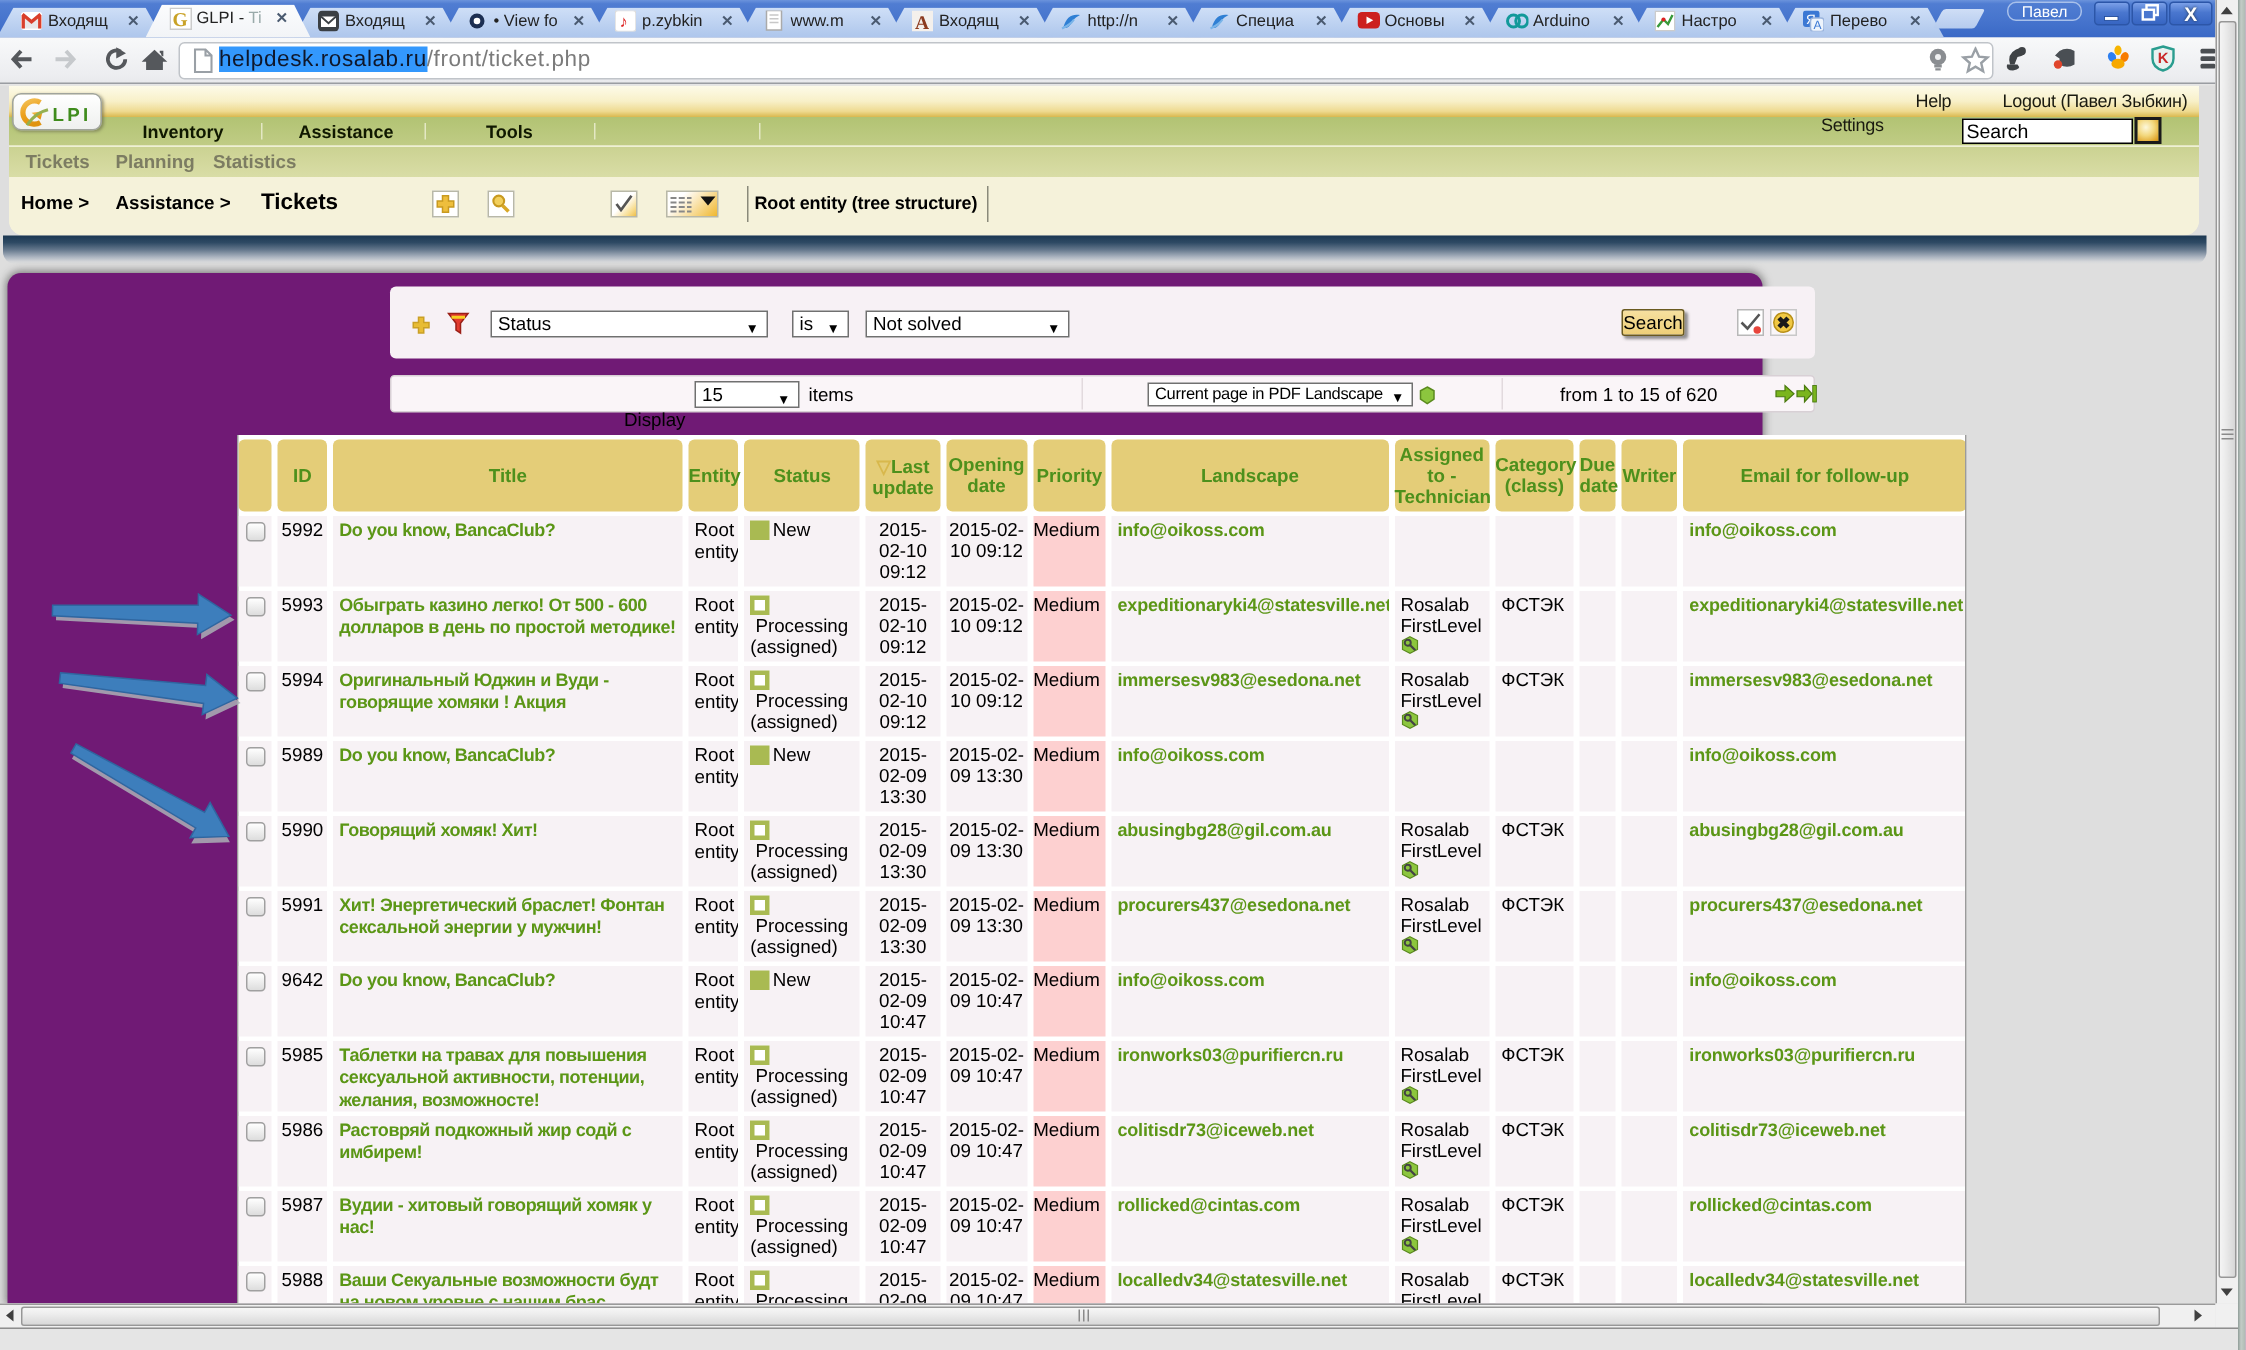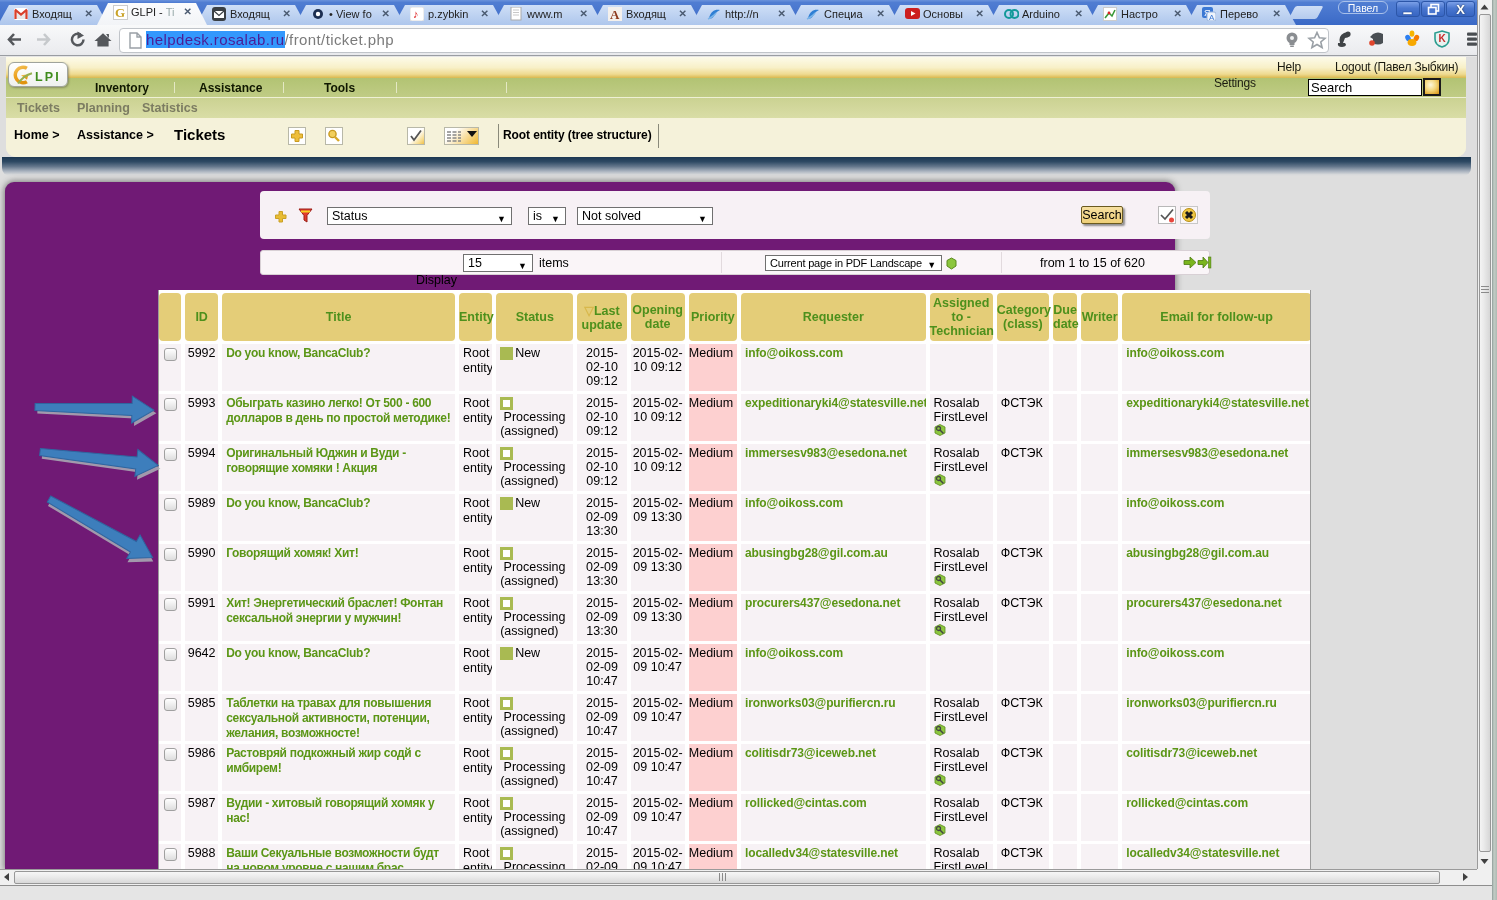--- a/index.html
+++ b/index.html
@@ -25,21 +25,21 @@
   background:linear-gradient(#7ba0e8 0%,#4a77cf 45%,#3765c2 100%);
   color:#fff;text-align:center;z-index:2;}
 #pavel{position:absolute;left:1338px;top:1px;width:50px;height:13px;border:1px solid #a8c0ea;
   border-radius:6px;color:#fff;font-size:10.5px;text-align:center;line-height:12px;z-index:2;}
 
 #toolbar{left:0;top:25px;width:1477px;height:31px;
   background:linear-gradient(#f8f9fa,#ecedf0 85%,#e8e9ec);border-bottom:1px solid #9a9da2;}
 #addrbar{left:119px;top:28px;width:1210px;height:25px;background:#fff;
   border:1px solid #c0c4c9;border-radius:4px;}
 #urltxt{position:absolute;font-size:15px;letter-spacing:0.4px;color:#7b7b7b;white-space:nowrap;}
-#urlsel{background:#3398fd;color:#4c1d95;}
+#urlsel{background:#3398fd;color:#0f172a;}
 
 
 #page{left:0;top:57px;width:1477px;height:812px;background:#dedede;overflow:hidden;}
 #ghead{position:absolute;left:6px;top:0px;width:1460px;height:100px;
   border-radius:0 0 10px 10px;overflow:hidden;
   background:linear-gradient(#fdfbea 0%,#f8f0c8 50%,#eeda90 82%,#d9b84e 100%) 0 0/100% 21px no-repeat #f5f2da;}
 #gmenu{position:absolute;left:0;top:21px;width:1460px;height:19px;
   background:linear-gradient(#b2c373,#c0cc85);}
 #gsub{position:absolute;left:0;top:40px;width:1460px;height:21px;
   background:linear-gradient(#cbd292,#d9dda6);border-top:1px solid #eef0d4;}
@@ -388,21 +388,21 @@
             <tbody>
               <tr>
                 <th></th>
                 <th>ID</th>
                 <th>Title</th>
                 <th>Entity</th>
                 <th>Status</th>
                 <th><span style="color:#d8b84c">▽</span>Last<br>update</th>
                 <th>Opening<br>date</th>
                 <th>Priority</th>
-                <th>Requester</th>
+                <th>Landscape</th>
                 <th>Assigned<br>to -<br>Technician</th>
                 <th>Category<br>(class)</th>
                 <th>Due<br>date</th>
                 <th>Writer</th>
                 <th>Email for follow-up</th>
               </tr>
               <tr>
                 <td class="c"><span class="cbx"></span></td>
                 <td class="c">5992</td>
                 <td class="tl">Do you know, BancaClub?</td>

